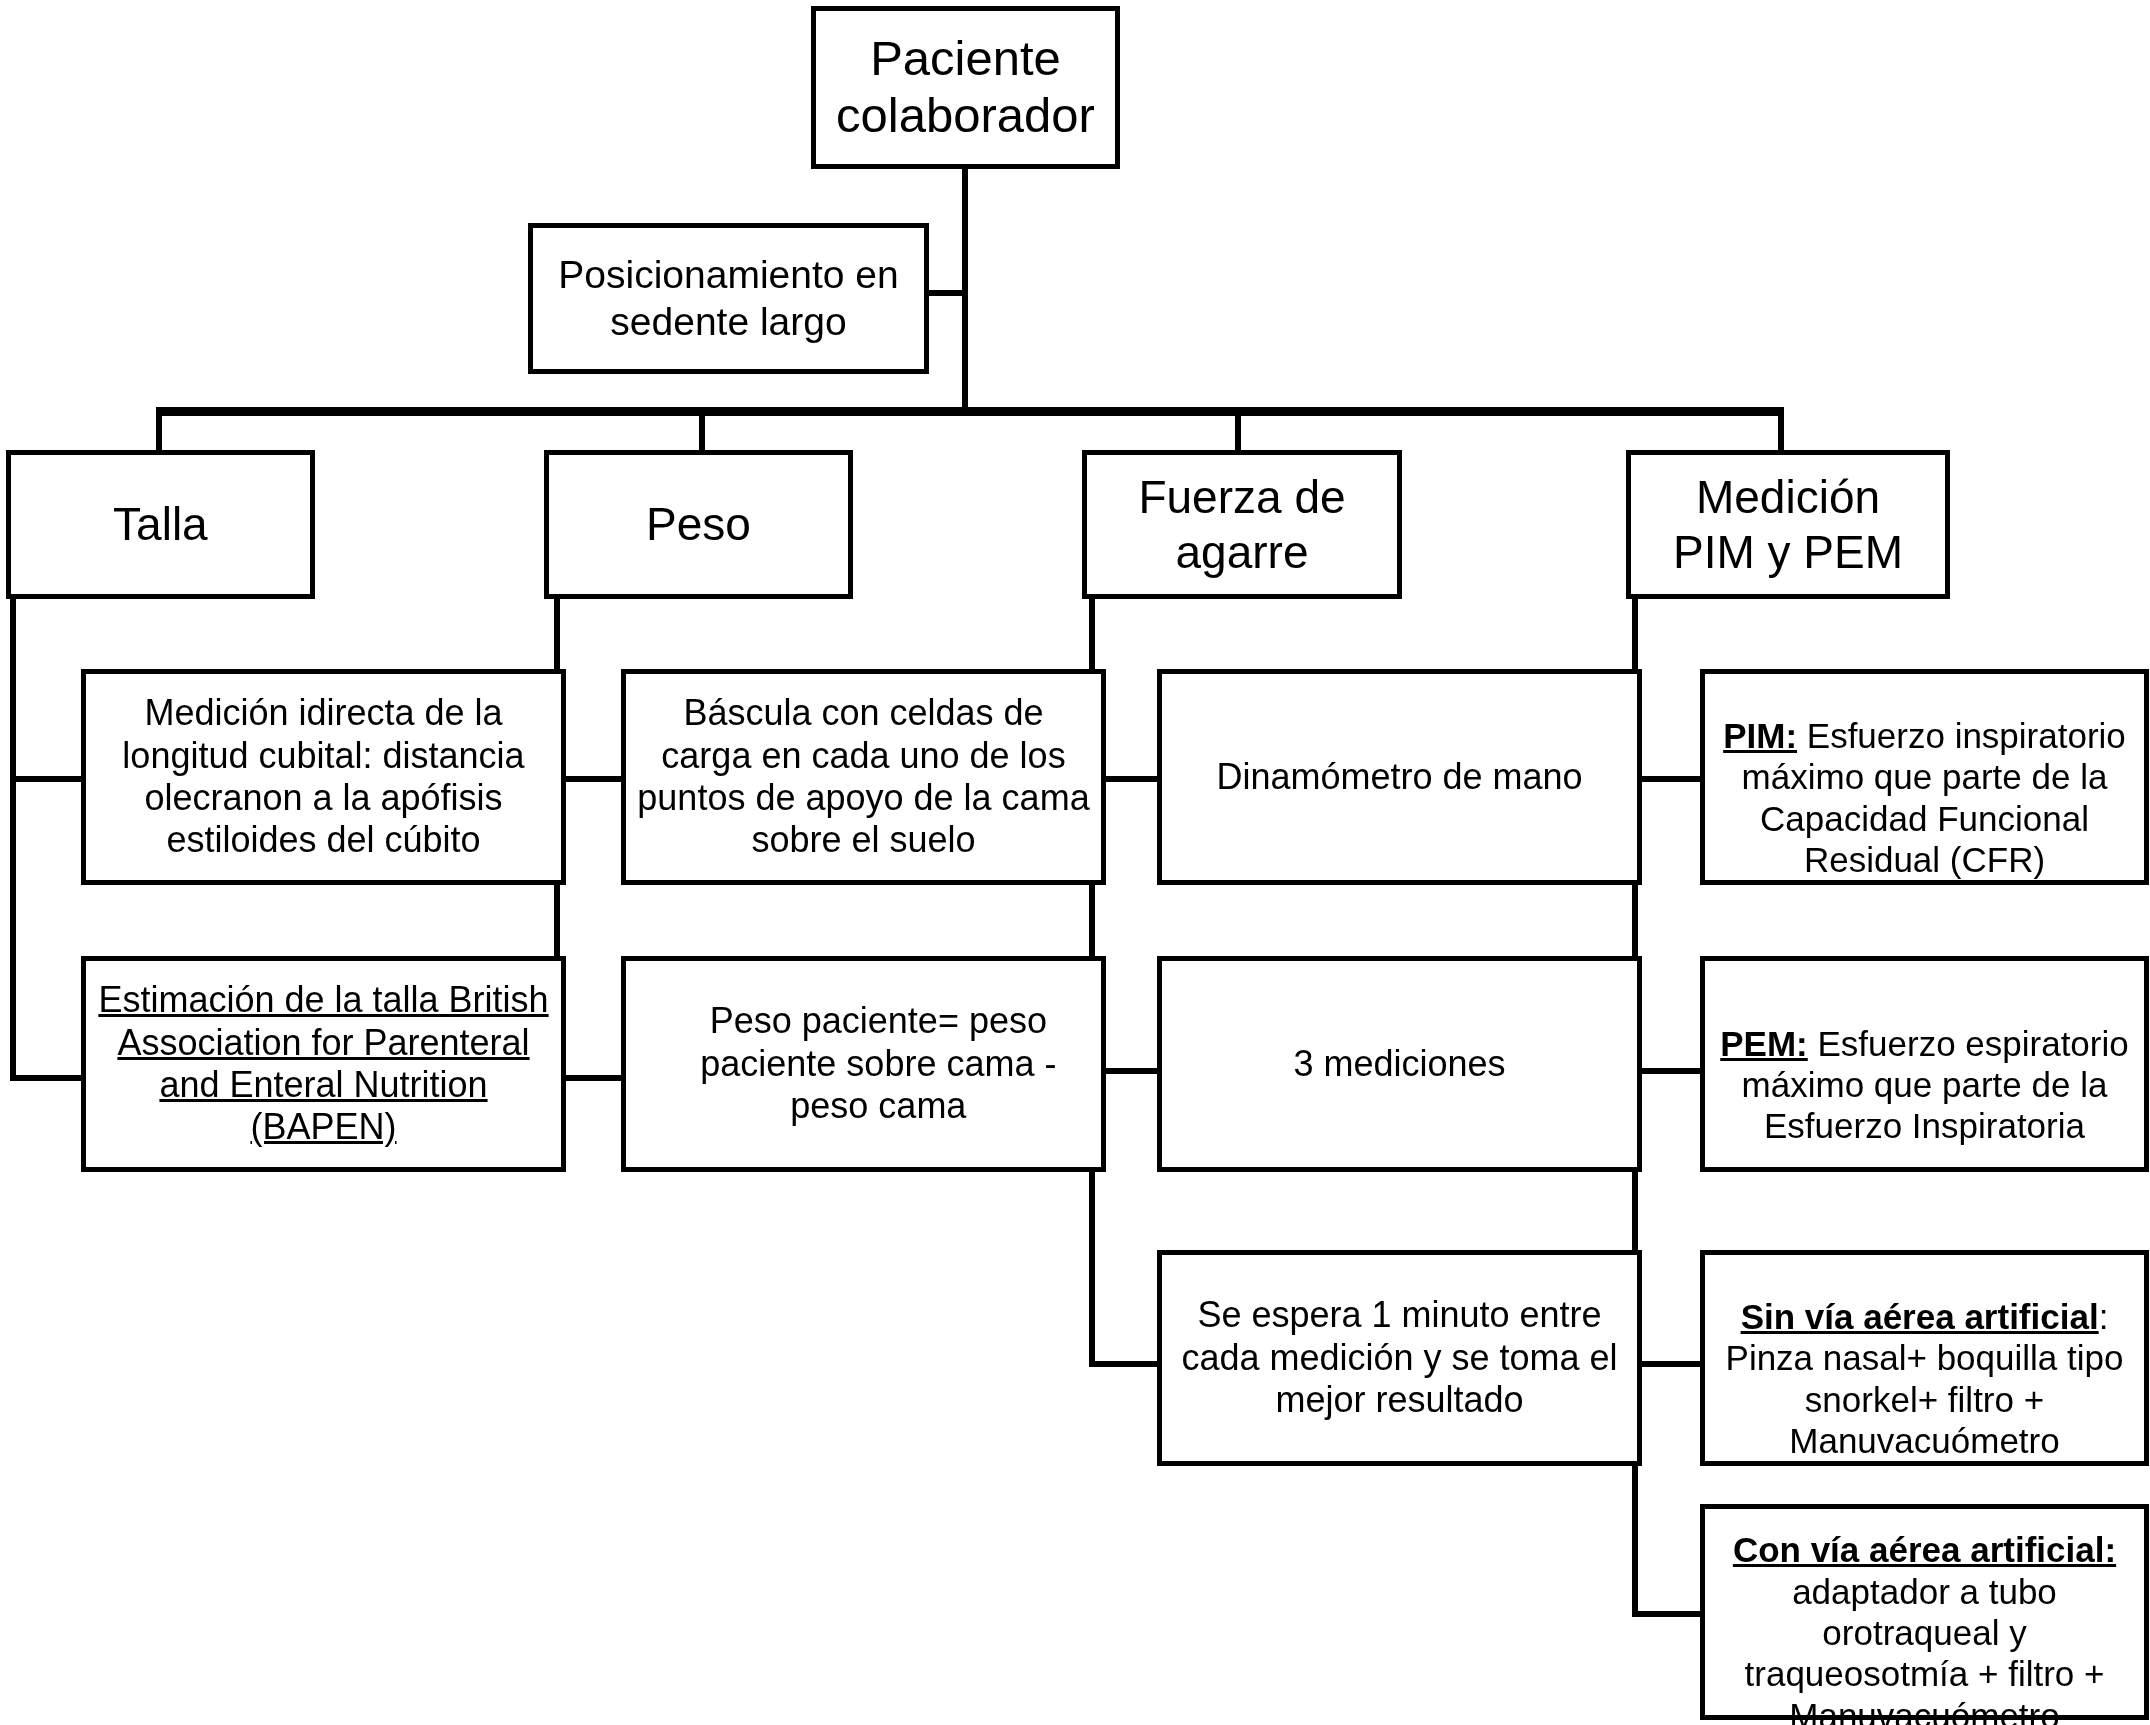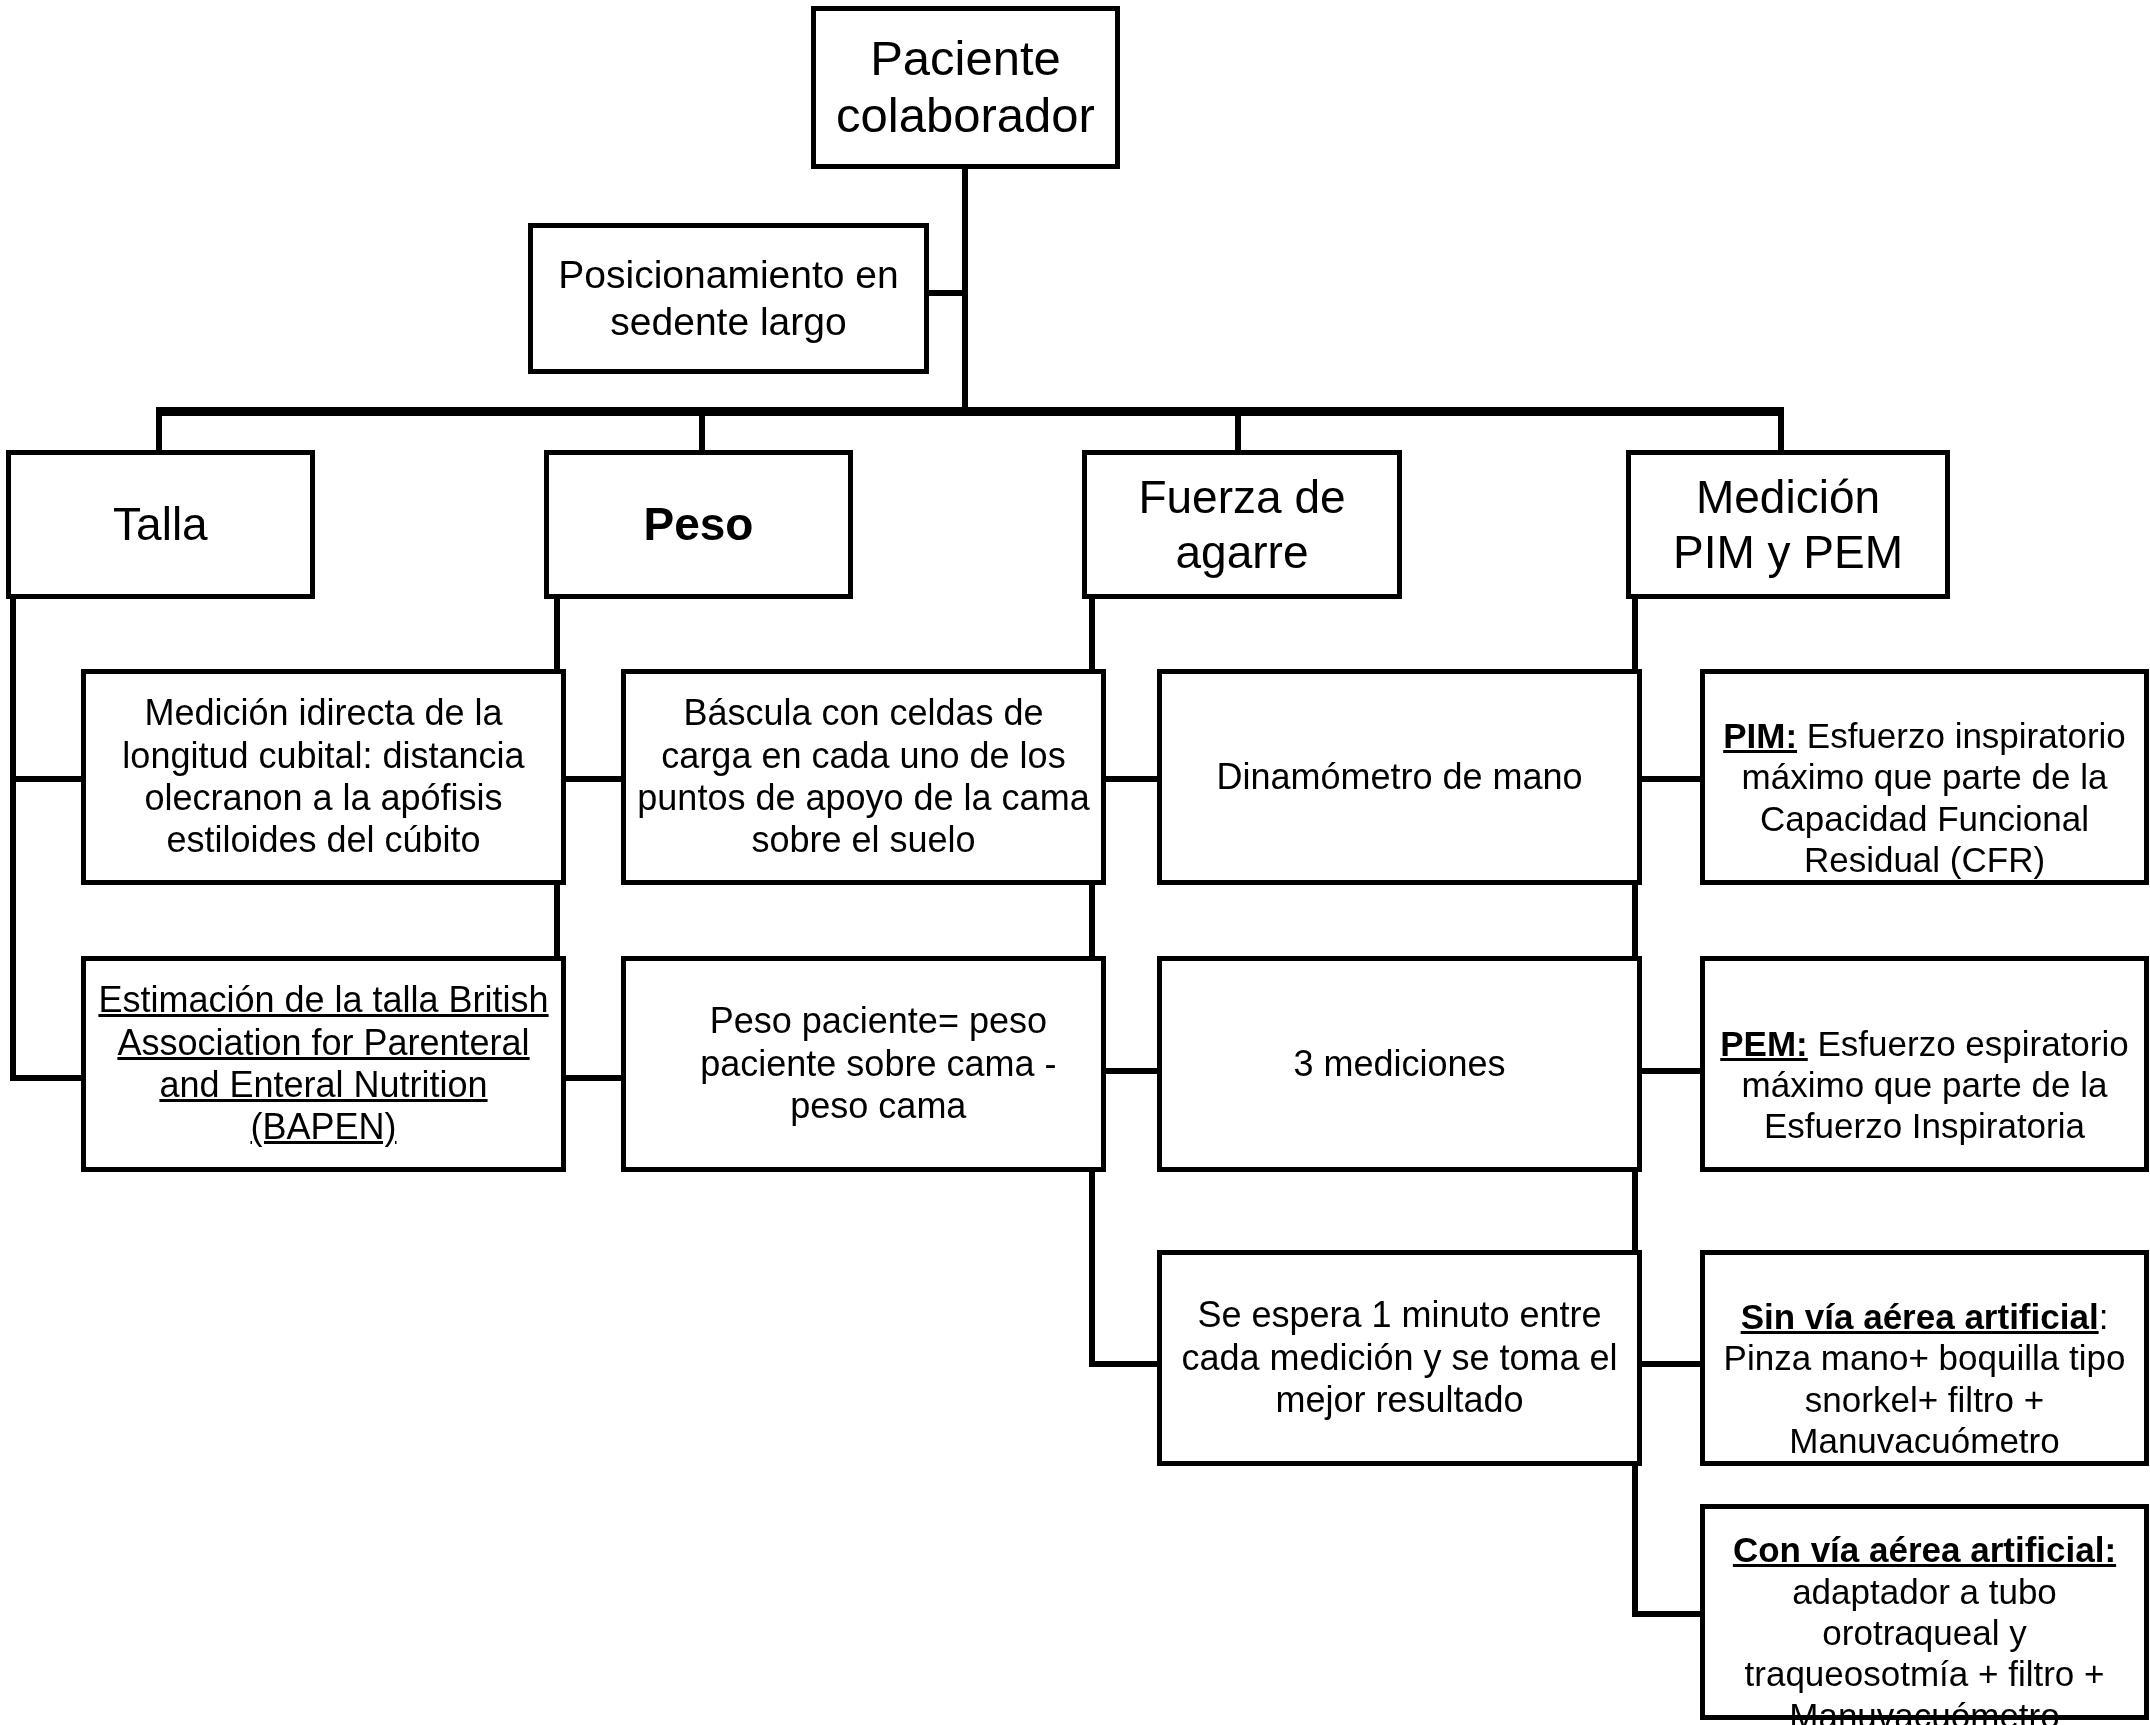--- a/index.html
+++ b/index.html
@@ -98,21 +98,21 @@
 
   <div class="node pos-node" style="left:528px; top:223px; width:401px; height:151px;">
     <span class="txt">Posicionamiento en
 sedente largo</span>
   </div>
 
   <div class="node cat-node" style="left:5.9px; top:450px; width:309px; height:149px;">
     <span class="txt">Talla</span>
   </div>
 
-  <div class="node cat-node" style="left:544px; top:450px; width:309px; height:149px;font-weight:bold;">
+  <div class="node cat-node" style="left:544px; top:450px; width:309px; height:149px;">
     <span class="txt">Peso</span>
   </div>
 
   <div class="node cat-node" style="left:1082px; top:450px; width:320px; height:149px;">
     <span class="txt">Fuerza de
 agarre</span>
   </div>
 
   <div class="node cat-node" style="left:1626px; top:450px; width:324px; height:149px;">
     <span class="txt">Medición
@@ -148,21 +148,21 @@
       <b class="lead">PIM:</b><span> Esfuerzo inspiratorio máximo que parte de la Capacidad Funcional Residual (CFR)</span>
     </span>
   </div>
   <div class="node leaf-node-sm" style="left:1700px; top:956px; width:449px; height:216px;">
     <span class="txt">
       <b class="lead">PEM:</b><span> Esfuerzo espiratorio máximo que parte de la Esfuerzo Inspiratoria</span>
     </span>
   </div>
   <div class="node leaf-node-sm" style="left:1700px; top:1250px; width:449px; height:216px;">
     <span class="txt">
-      <b class="lead">Sin vía aérea artificial</b><span>: Pinza mano+ boquilla tipo snorkel+ filtro + Manuvacuómetro</span>
+      <b class="lead">Sin vía aérea artificial</b><span>: Pinza nasal+ boquilla tipo snorkel+ filtro + Manuvacuómetro</span>
     </span>
   </div>
   <div class="node leaf-node-sm" style="left:1700px; top:1504px; width:449px; height:216px;">
     <span class="txt">
       <b class="lead">Con vía aérea artificial:</b><span> adaptador a tubo orotraqueal y traqueosotmía + filtro + Manuvacuómetro</span>
     </span>
   </div>
 
 </div>
 

